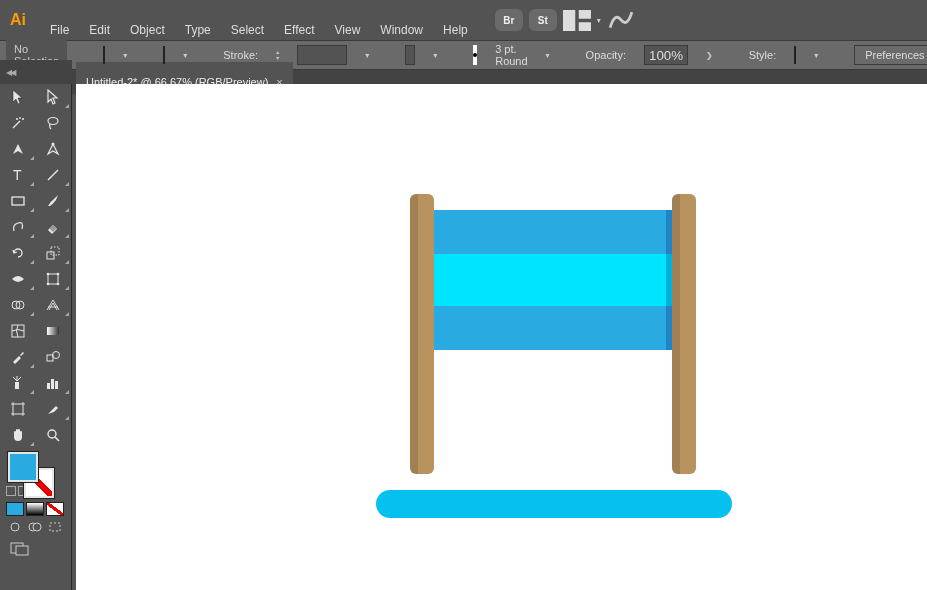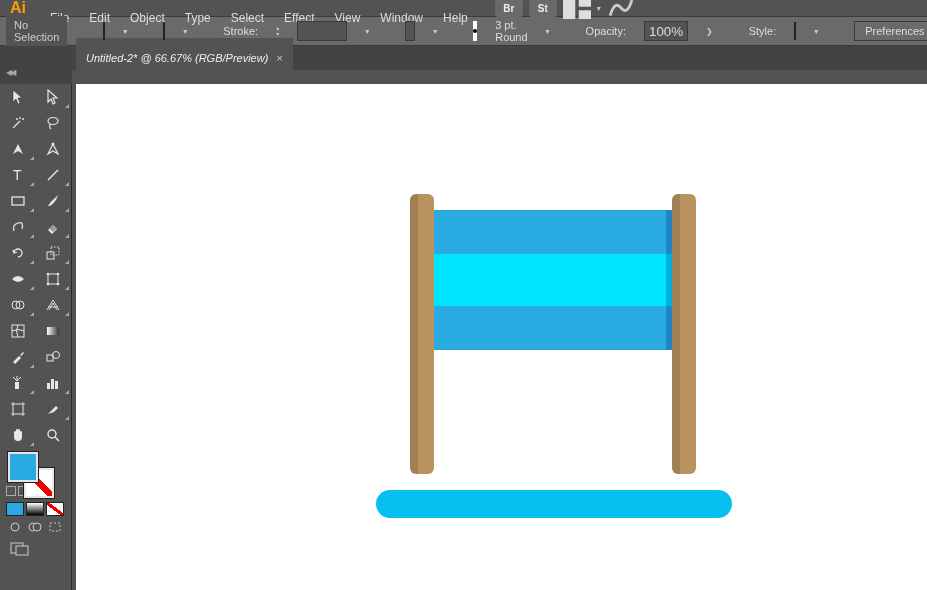--- a/index.html
+++ b/index.html
@@ -1,19 +1,19 @@
 <!DOCTYPE html>
 <html><head>
 <meta charset="utf-8">
 <style>
 * { margin: 0; padding: 0; box-sizing: border-box; font-family: "Segoe UI", Tahoma, sans-serif; }
 body { background: #535353; width: 927px; height: 590px; overflow: hidden; color: #ccc; font-size: 11px; }
 
 
-.menubar { display: flex; align-items: center; height: 16px; background: #535353; padding: 0 6px; gap: 0; }
+.menubar { display: flex; align-items: center; height: 40px; background: #535353; padding: 0 6px; gap: 0; }
 .app-logo { width: 24px; height: 20px; color: #ff9a00; font-weight: 700; font-size: 16px; display: flex; align-items: center; justify-content: center; margin-right: 10px; }
 .menu-item { padding: 6px 10px; color: #ddd; cursor: default; font-size: 12px; margin-top: 20px; }
 .menu-spacer { width: 14px; }
 .menu-iconbtn { width: 28px; height: 22px; background: #6a6a6a; display: flex; align-items: center; justify-content: center; margin: 0 3px; font-size: 10px; color: #eee; font-weight: 700; border-radius: 6px; }
 .menu-iconsvg { width: 28px; height: 22px; display: flex; align-items: center; justify-content: center; margin: 0 3px; }
 
 
 .controlbar { display: flex; align-items: center; height: 30px; background: #6a6a6a; border-top: 1px solid #3a3a3a; border-bottom: 1px solid #3a3a3a; padding: 0 6px; gap: 18px; font-size: 11px; color: #ddd; }
 .ctrl-label { background: #535353; padding: 3px 8px; color: #ccc; }
 .swatch { width: 18px; height: 18px; border: 1px solid #222; display: inline-block; position: relative; }
@@ -26,21 +26,21 @@
 .stroke-spinner { display: flex; flex-direction: column; font-size: 6px; line-height: 6px; color: #ccc; }
 .ctrl-input { background: #535353; border: 1px solid #3a3a3a; height: 20px; color: #ddd; padding: 0 4px; }
 .ctrl-wide { width: 50px; }
 .ctrl-vwide { width: 90px; }
 .ctrl-btn { background: #6a6a6a; border: 1px solid #3a3a3a; color: #ddd; padding: 3px 10px; font-size: 11px; cursor: default; }
 .stroke-preview { width: 60px; height: 20px; background: #fff; display: flex; align-items: center; justify-content: center; }
 .stroke-dot { width: 4px; height: 4px; background: #000; border-radius: 50%; }
 
 
 .tabstrip { display: flex; align-items: center; height: 24px; background: #434343; padding-left: 76px; }
-.doctab { display: flex; align-items: center; height: 40px; background: #535353; padding: 0 10px; gap: 8px; color: #eee; font-size: 11px; font-style: italic; }
+.doctab { display: flex; align-items: center; height: 40px; background: #535353; padding: 0 10px; gap: 8px; color: #eee; font-size: 11px; }
 .doctab-close { font-size: 11px; color: #ccc; }
 
 
 .workspace { position: absolute; left: 76px; top: 84px; right: 0; bottom: 0; background: #6c6c6c; }
 .canvas { position: absolute; left: 0; top: 0; width: 851px; height: 506px; background: #fff; }
 
 
 .toolpanel { position: absolute; left: 0; top: 84px; width: 72px; bottom: 0; background: #535353; border-right: 1px solid #2a2a2a; }
 .tool-collapse { position: absolute; left: 0; top: -24px; width: 72px; height: 24px; background: #434343; display: flex; align-items: center; justify-content: flex-start; padding-left: 6px; font-size: 8px; color: #aaa; letter-spacing: -2px; }
 .toolgrid { display: grid; grid-template-columns: 1fr 1fr; }

